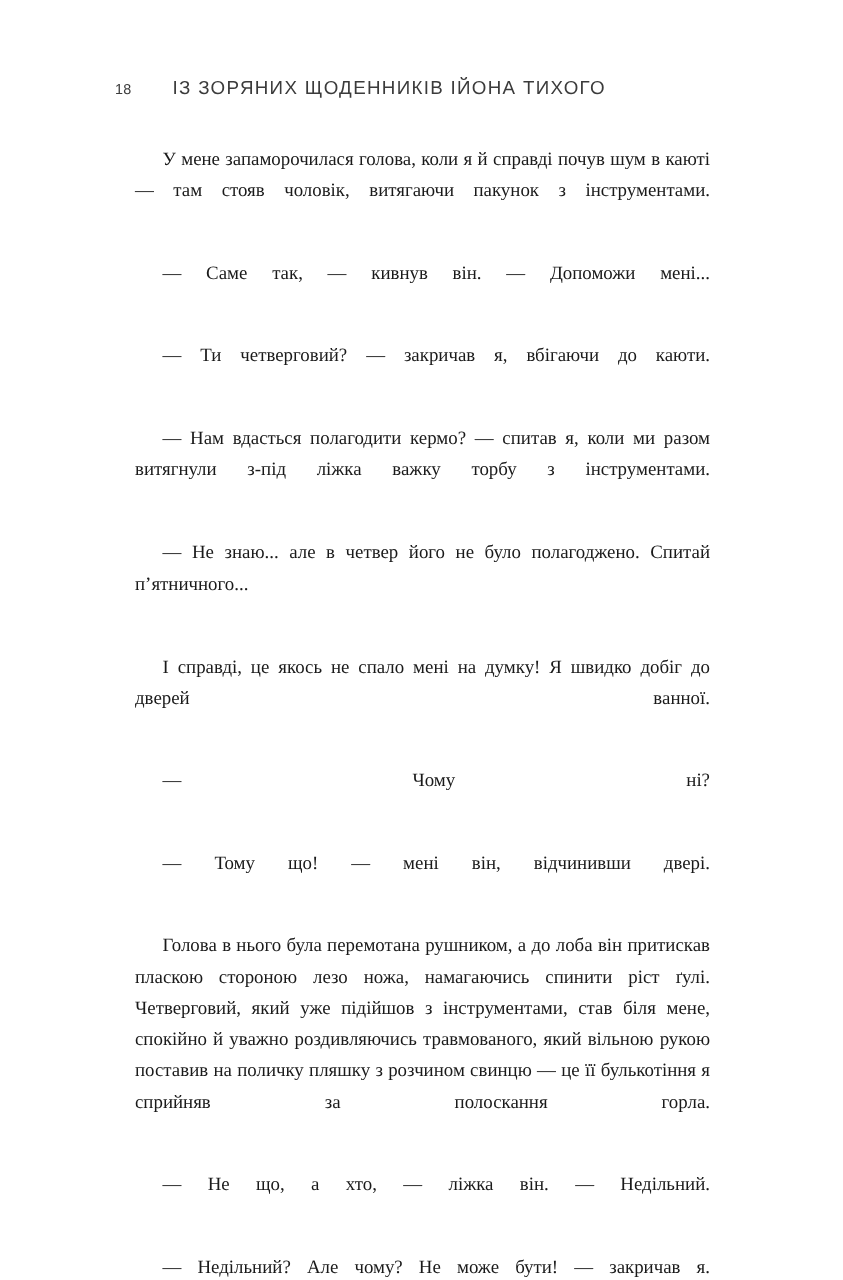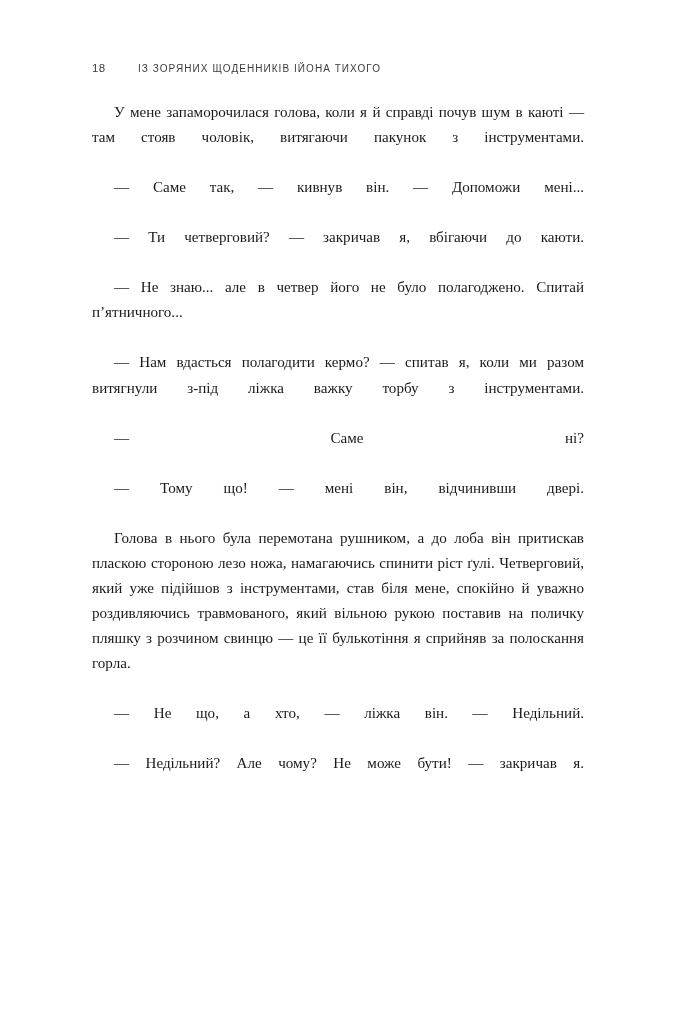--- a/index.html
+++ b/index.html
@@ -38,36 +38,36 @@
   .folio {
     font-family: "Liberation Sans", "DejaVu Sans", sans-serif;
     font-size: 11.5px;
     color: #3b3b3b;
     letter-spacing: 0.3px;
     width: 46px;
     flex: 0 0 46px;
   }
   .head-title {
     font-family: "Liberation Sans", "DejaVu Sans", sans-serif;
-    font-size: 10px;
+    font-size: 15px;
     color: #3b3b3b;
     letter-spacing: 1.05px;
     text-transform: uppercase;
   }
 
   
   .textblock {
     position: absolute;
     top: 100px;
     left: 92px;
     width: 492px;
   }
 
   p.para {
-    margin: 0;
+    margin: 16px;
     font-size: 15.1px;
     line-height: 25.05px;
     text-align: justify;
     text-justify: inter-word;
     text-indent: 22px;
     hyphens: manual;
     -webkit-hyphens: manual;
     word-spacing: 0.1px;
   }
   
@@ -84,23 +84,24 @@
 
   <div class="running-head">
     <span class="folio">18</span>
     <span class="head-title">Із зоряних щоденників Ійона Тихого</span>
   </div>
 
   <div class="textblock">
     <p class="para">У мене запаморочилася голова, коли я й справді почув шум в каюті — там стояв чоловік, витягаючи пакунок з інструментами.</p>
     <p class="para">— Саме так, — кивнув він. — Допоможи мені...</p>
     <p class="para">— Ти четверговий? — закричав я, вбігаючи до каюти.</p>
+    <p class="para">— Нам вдасться полагодити кермо? — спитав я, коли ми разом витягнули з-під ліжка важку торбу з інструментами.</p>
     <p class="para">— Не знаю... але в четвер його не було полагоджено. Спитай п’ятничного...</p>
-    <p class="para">— Нам вдасться полагодити кермо? — спитав я, коли ми разом витягнули з-під ліжка важку торбу з інструментами.</p>
-    <p class="para">— Саме ні?</p>
+    <p class="para">І справді, це якось не спало мені на думку! Я швидко добіг до дверей ванної.</p>
+    <p class="para">— Чому ні?</p>
     <p class="para">— Тому що! — мені він, відчинивши двері.</p>
     <p class="para">Голова в нього була перемотана рушником, а до лоба він притискав пласкою стороною лезо ножа, намагаючись спинити ріст ґулі. Четверговий, який уже підійшов з інструментами, став біля мене, спокійно й уважно роздивляючись травмованого, який вільною рукою поставив на поличку пляшку з розчином свинцю — це її булькотіння я сприйняв за полоскання горла.</p>
     <p class="para">— Не що, а хто, — ліжка він. — Недільний.</p>
     <p class="para">— Недільний? Але чому? Не може бути! — закричав я.</p>
 
   </div>
 
 </div>
 
 </body></html>

